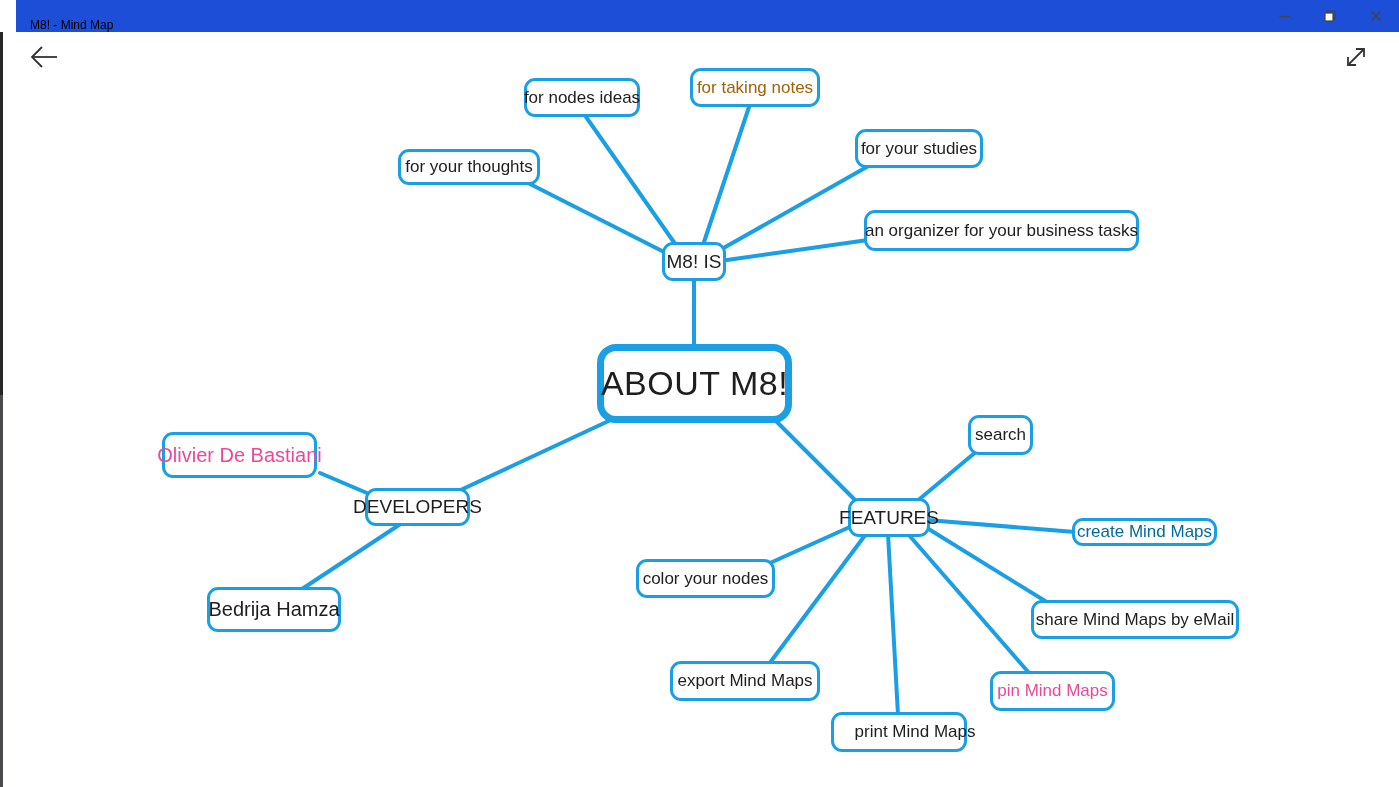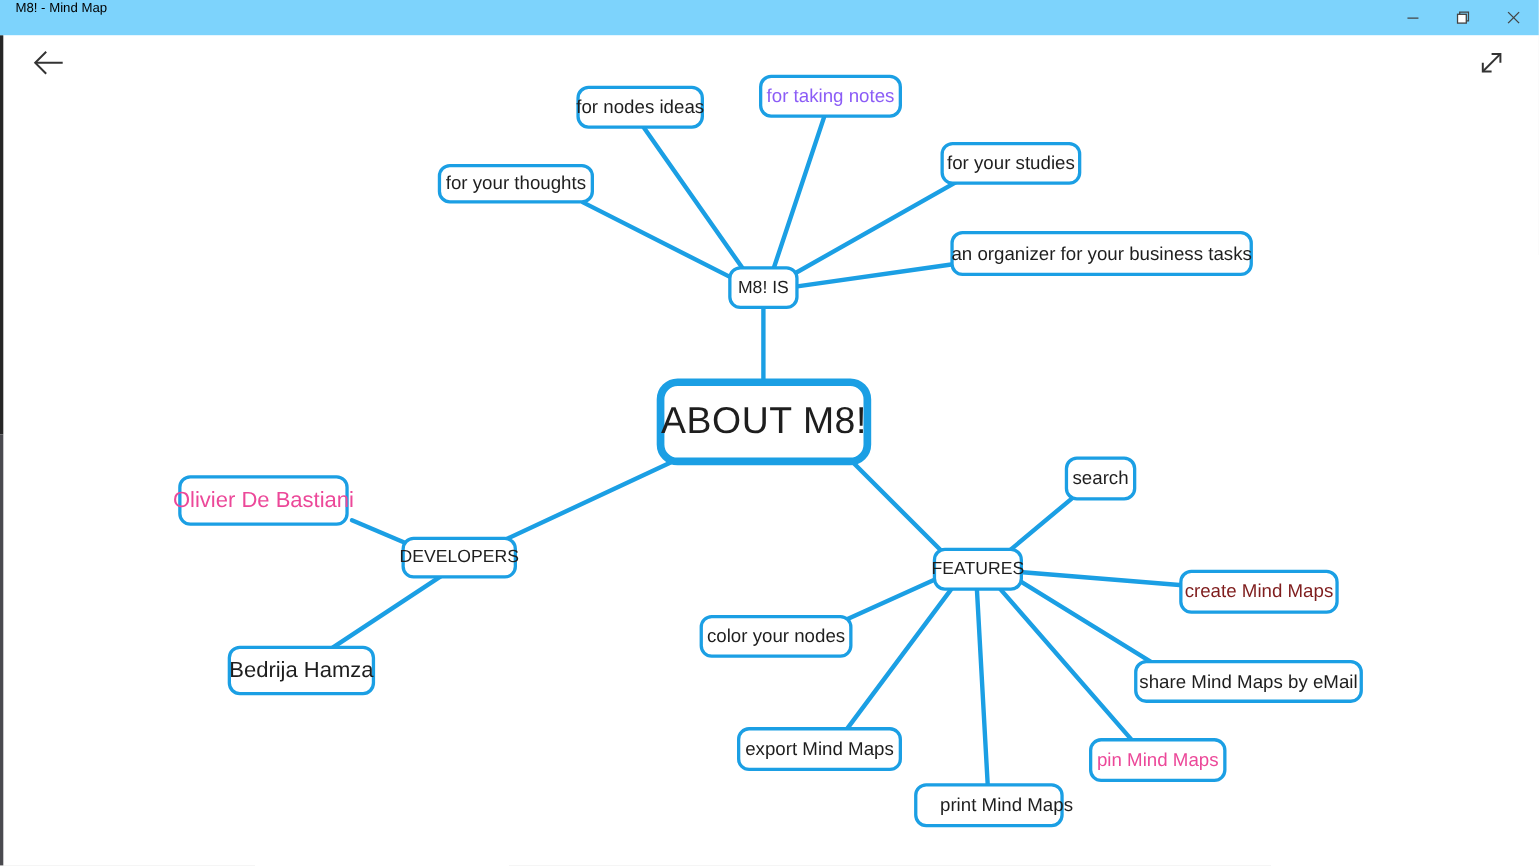--- a/index.html
+++ b/index.html
@@ -8,25 +8,25 @@
     position: relative;
     width: 1399px;
     height: 787px;
     background: #ffffff;
     font-family: "Liberation Sans", sans-serif;
     overflow: hidden;
   }
   
   .titlebar {
     position: absolute;
-    top: 0; left: 0; right: 0;
+    top: 0; left: 16px; right: 0;
     height: 32px;
-    background: #7dd3fc;
-    display: flex;
-    align-items: flex-start;
+    background: #1d4ed8;
+    display: flex;
+    align-items: flex-end;
   }
   .titlebar-title {
     font-size: 12px;
     color: #000000;
     padding-left: 14px;
     white-space: nowrap;
   }
   .caption-buttons {
     position: absolute;
     right: 0; top: 0;
@@ -81,21 +81,21 @@
     border: 3px solid #1b9fe4;
     border-radius: 11px;
     display: flex;
     align-items: center;
     justify-content: center;
     font-size: 17px;
     color: #1e1e1e;
     white-space: nowrap;
     z-index: 2;
   }
-  .node.hub { font-size: 16px; }
+  .node.hub { font-size: 19px; }
   .node.name { font-size: 20px; }
   .node.root {
     border-width: 7px;
     border-radius: 19px;
     font-size: 34px;
     letter-spacing: 0.5px;
   }
 </style>
 </head>
 <body>
@@ -120,29 +120,29 @@
         <line x1="866" y1="534" x2="769" y2="664" stroke="#1b9fe4" stroke-width="4" stroke-linecap="round"></line>
         <line x1="888" y1="534" x2="898" y2="715" stroke="#1b9fe4" stroke-width="4" stroke-linecap="round"></line>
         <line x1="908" y1="534" x2="1030" y2="674" stroke="#1b9fe4" stroke-width="4" stroke-linecap="round"></line>
         <line x1="927" y1="528" x2="1050" y2="604" stroke="#1b9fe4" stroke-width="4" stroke-linecap="round"></line>
       </svg>
     <div>
         <div class="node root" style="left: 597px; top: 344px; width: 195px; height: 79px; border-color: rgb(27, 159, 228); color: rgb(30, 30, 30);">ABOUT M8!</div>
         <div class="node hub" style="left: 662px; top: 242px; width: 64px; height: 39px; border-color: rgb(27, 159, 228); color: rgb(30, 30, 30);">M8! IS</div>
         <div class="node" style="left: 398px; top: 149px; width: 142px; height: 36px; border-color: rgb(27, 159, 228); color: rgb(30, 30, 30);">for your thoughts</div>
         <div class="node" style="left: 524px; top: 78px; width: 116px; height: 39px; border-color: rgb(27, 159, 228); color: rgb(30, 30, 30);">for nodes ideas</div>
-        <div class="node" style="left: 690px; top: 68px; width: 130px; height: 39px; border-color: rgb(27, 159, 228); color: #8b5cf6;">for taking notes</div>
+        <div class="node" style="left: 690px; top: 68px; width: 130px; height: 39px; border-color: rgb(27, 159, 228); color: #a16207;">for taking notes</div>
         <div class="node" style="left: 855px; top: 129px; width: 128px; height: 39px; border-color: rgb(27, 159, 228); color: rgb(30, 30, 30);">for your studies</div>
         <div class="node" style="left: 864px; top: 210px; width: 275px; height: 41px; border-color: rgb(27, 159, 228); color: rgb(30, 30, 30);">an organizer for your business tasks</div>
         <div class="node hub" style="left: 365px; top: 488px; width: 105px; height: 38px; border-color: rgb(27, 159, 228); color: rgb(30, 30, 30);">DEVELOPERS</div>
         <div class="node name" style="left: 162px; top: 432px; width: 155px; height: 46px; border-color: rgb(27, 159, 228); color: #ec4899;">Olivier De Bastiani</div>
         <div class="node name" style="left: 207px; top: 587px; width: 134px; height: 45px; border-color: rgb(27, 159, 228); color: rgb(30, 30, 30);">Bedrija Hamza</div>
         <div class="node hub" style="left: 848px; top: 498px; width: 82px; height: 39px; border-color: rgb(27, 159, 228); color: rgb(30, 30, 30);">FEATURES</div>
         <div class="node" style="left: 968px; top: 415px; width: 65px; height: 40px; border-color: rgb(27, 159, 228); color: rgb(30, 30, 30);">search</div>
-        <div class="node" style="left: 1072px; top: 518px; width: 145px; height: 40px; border-color: rgb(27, 159, 228); color: #7f1d1d;">create Mind Maps</div>
+        <div class="node" style="left: 1072px; top: 518px; width: 145px; height: 28px; border-color: rgb(27, 159, 228); color: #0369a1;">create Mind Maps</div>
         <div class="node" style="left: 636px; top: 559px; width: 139px; height: 39px; border-color: rgb(27, 159, 228); color: rgb(30, 30, 30);">color your nodes</div>
         <div class="node" style="left: 1031px; top: 600px; width: 208px; height: 39px; border-color: rgb(27, 159, 228); color: rgb(30, 30, 30);">share Mind Maps by eMail</div>
         <div class="node" style="left: 670px; top: 661px; width: 150px; height: 40px; border-color: rgb(27, 159, 228); color: rgb(30, 30, 30);">export Mind Maps</div>
         <div class="node" style="left: 990px; top: 671px; width: 125px; height: 40px; border-color: rgb(27, 159, 228); color: #ec4899;">pin Mind Maps</div>
         <div class="node" style="left: 831px; top: 712px; width: 136px; height: 40px; border-color: rgb(27, 159, 228); color: rgb(30, 30, 30); padding-left: 32px;">print Mind Maps</div>
       </div>
   </div>
 
   <div class="edge-strip-top"></div>
   <div class="edge-strip-bottom"></div>

